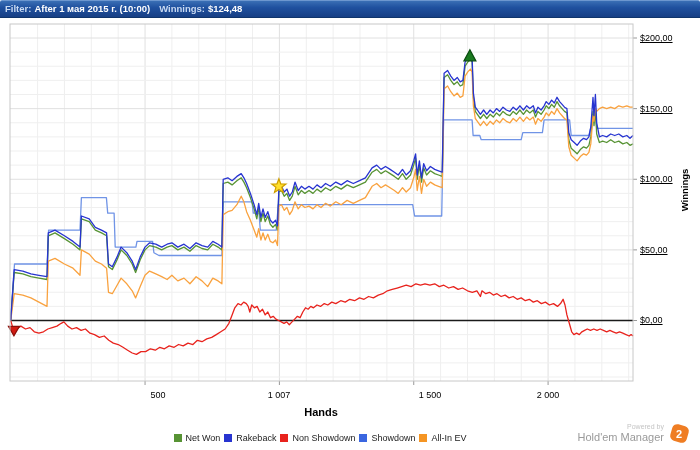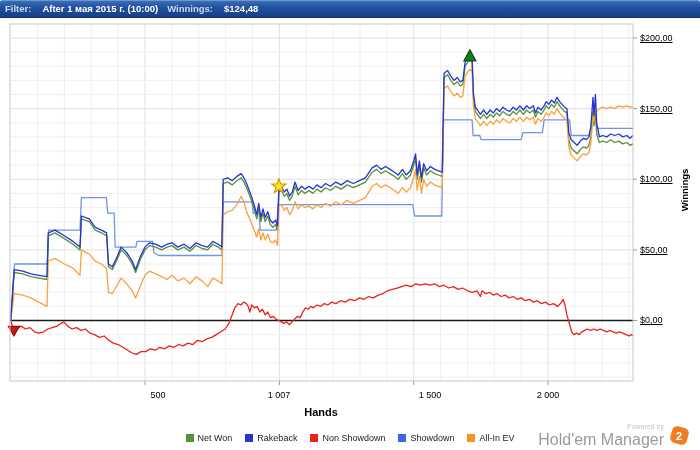--- a/index.html
+++ b/index.html
@@ -4,41 +4,41 @@
 <style>
   html,body{margin:0;padding:0;}
   body{width:700px;height:450px;position:relative;overflow:hidden;background:#ffffff;
        font-family:"Liberation Sans",sans-serif;}
   .titlebar{position:absolute;left:0;top:0;width:100%;height:18px;
     background:linear-gradient(180deg,#3a6fb5 0%,#20519f 40%,#173f85 100%);
     border-top:1px solid #6d97cf;border-bottom:1px solid #10356b;box-sizing:border-box;
     border-radius:2px 2px 0 0;color:#fff;font-size:9.5px;line-height:16px;white-space:nowrap;}
   .titlebar .seg{margin-left:5px;}
   .titlebar .lab{color:#c9daf2;font-weight:700;}
-  .titlebar .val{color:#ffffff;font-weight:700;margin-left:11px;}
+  .titlebar .val{color:#ffffff;font-weight:700;margin-left:3px;}
   .titlebar .seg+.seg{margin-left:9px;text-align:right;}
   #plot-svg{position:absolute;left:0;top:0;}
   .ytick{position:absolute;left:640px;font-size:9px;color:#000;transform:translateY(-50%);text-decoration:underline;}
   .yt0{top:38px}.yt1{top:109px}.yt2{top:179px}.yt3{top:250px}.yt4{top:320px}
   .xtick{position:absolute;top:390px;width:70px;margin-left:-35px;text-align:center;
          font-size:9px;color:#000;}
   .xt0{left:158px}.xt1{left:279px}.xt2{left:430px}.xt3{left:548px}
   .axis-title-x{position:absolute;left:321px;top:406px;transform:translateX(-50%);
     font-size:11px;font-weight:700;color:#000;}
   .axis-title-y{position:absolute;left:684px;top:190px;transform:translate(-50%,-50%) rotate(-90deg);
     font-size:9.5px;font-weight:700;color:#000;white-space:nowrap;}
   .legend{position:absolute;left:0;top:433px;width:640px;display:flex;
-    justify-content:center;align-items:center;gap:13px;padding-left:30px;}
+    justify-content:center;align-items:center;gap:4px;}
   .legend-item{display:flex;align-items:center;gap:4px;cursor:default;}
   .legend-swatch{width:8px;height:8px;display:inline-block;}
   .legend-label{font-size:9px;color:#222;}
   .branding{position:absolute;right:12px;top:423px;display:flex;align-items:center;gap:7px;}
   .branding-text{display:flex;flex-direction:column;align-items:flex-end;line-height:1;}
   .powered-by{font-size:7px;color:#c4c4c4;margin-bottom:2px;}
-  .app-name{font-size:16px;color:#9a9a9a;padding-left:26px;}
+  .app-name{font-size:11px;color:#9a9a9a;padding-left:26px;}
   .badge{width:17px;height:17px;border-radius:5px;transform:rotate(16deg);
     display:flex;align-items:center;justify-content:center;}
   .badge span{transform:rotate(-16deg);color:#fff;font-weight:700;font-size:11px;}
 </style>
 </head>
 <body>
 
 <div class="titlebar">
   <span class="seg"><span class="lab">Filter:</span><span class="val">After 1 мая 2015 г. (10:00)</span></span><span class="seg"><span class="lab">Winnings:</span><span class="val">$124,48</span></span>
 </div>

